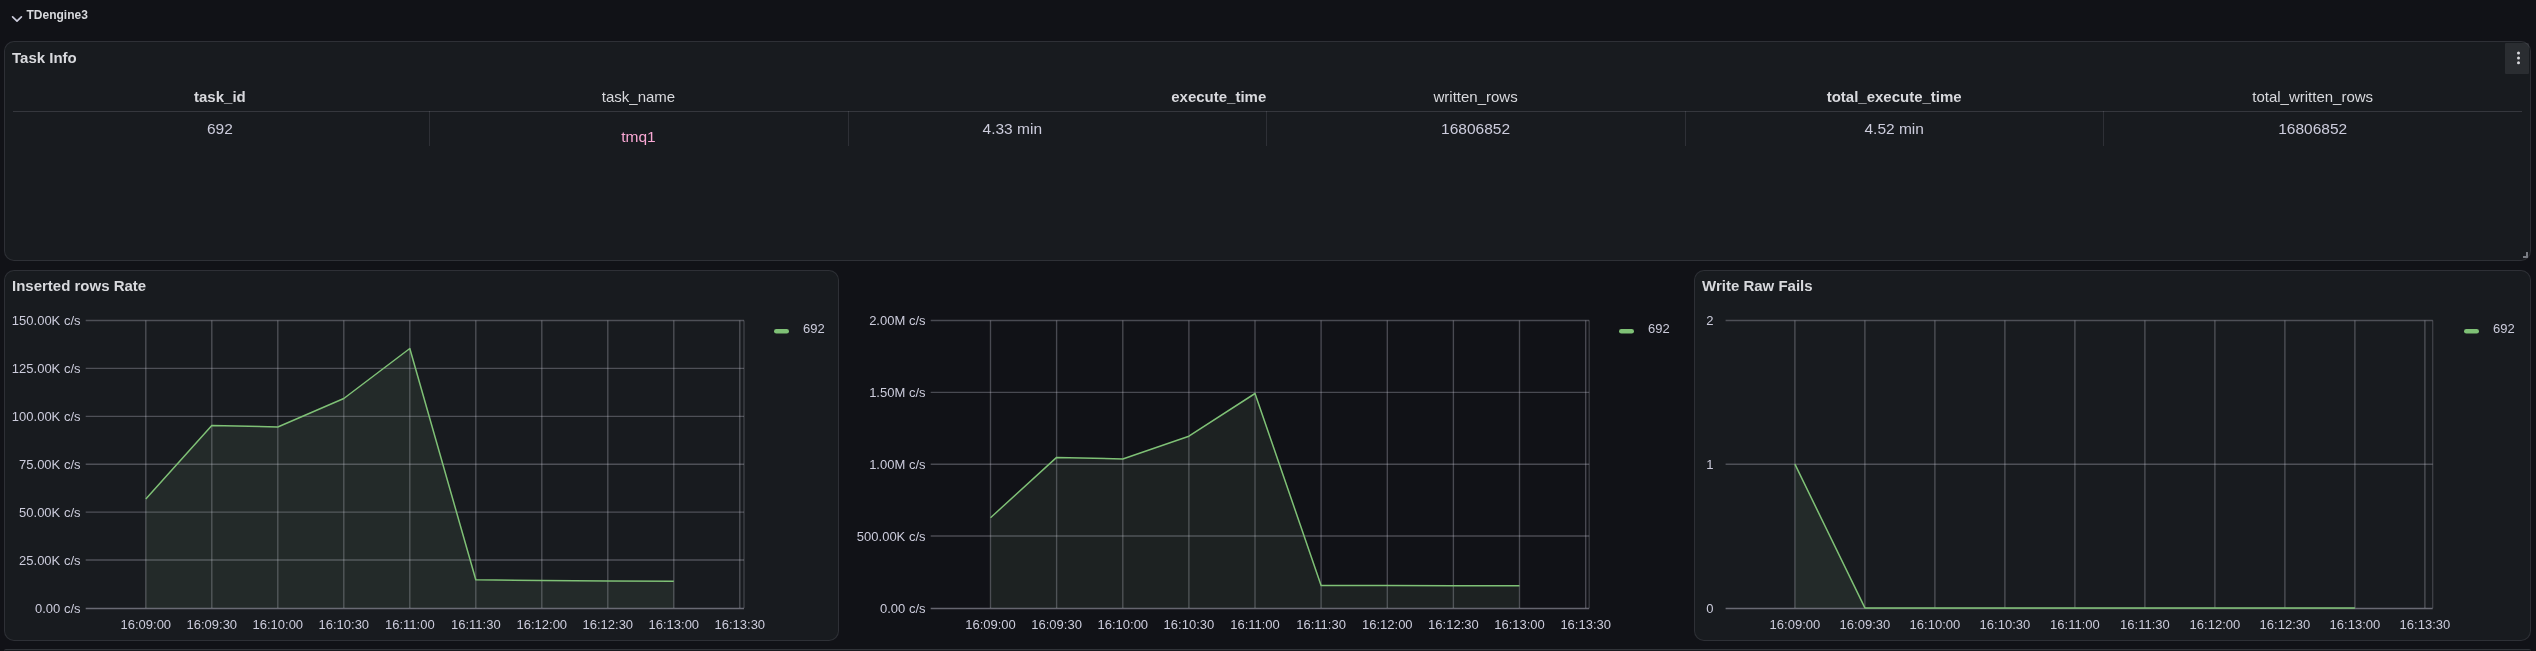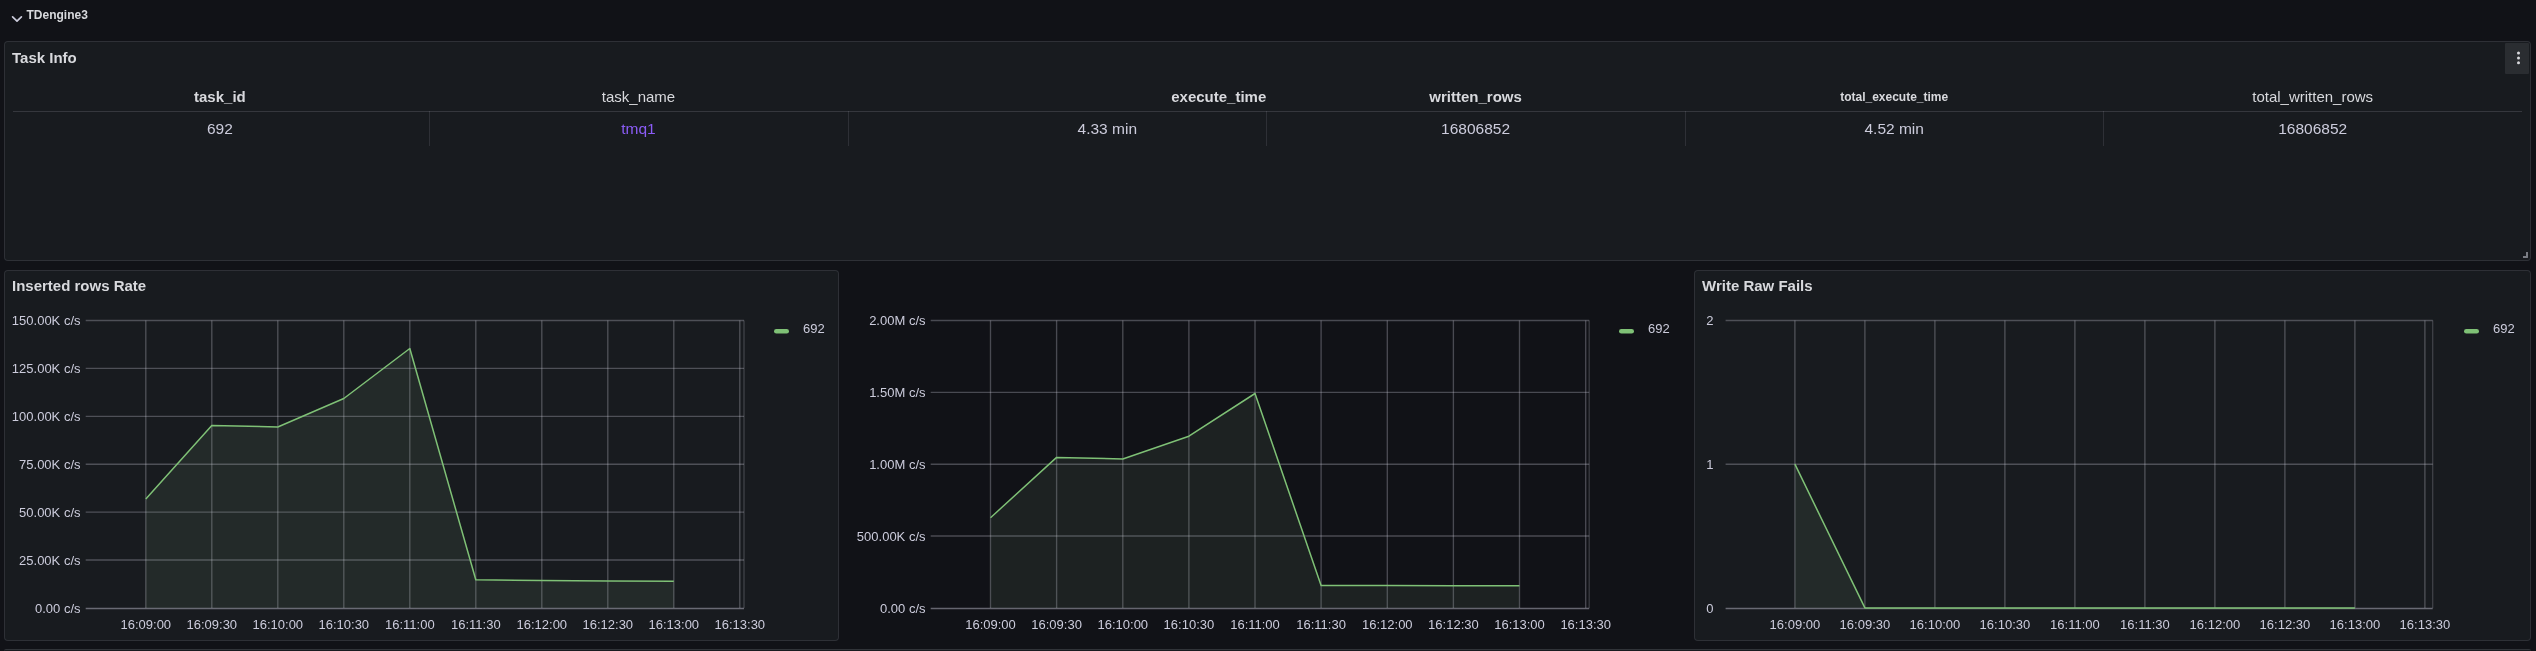--- a/index.html
+++ b/index.html
@@ -1,16 +1,16 @@
 <!DOCTYPE html>
 <html><head><meta charset="utf-8"><title>d</title><style>
 *{margin:0;padding:0;box-sizing:border-box}
 div,svg{transform:translateZ(0)}
 html,body{background:#111217;width:2536px;height:651px;overflow:hidden;font-family:"Liberation Sans",sans-serif;-webkit-font-smoothing:antialiased}
-.panel{position:absolute;background:#181b1f;border:1px solid rgba(204,204,220,0.12);border-radius:4px}
+.panel{position:absolute;background:#181b1f;border:1px solid rgba(204,204,220,0.12);border-radius:10px}
 .ptitle{position:absolute;left:7px;top:6px;font-size:15px;font-weight:700;color:#d8d9dd;letter-spacing:0}
 </style></head><body>
 <div style="position:relative;width:2536px;height:651px;background:#111217;transform:translateZ(0)">
 
 <svg style="position:absolute;left:11px;top:14px" width="12" height="10" viewBox="0 0 12 10">
       <polyline points="1.6,2.9 6,7.1 10.4,2.9" fill="none" stroke="#ccccdc" stroke-width="1.7" stroke-linecap="round" stroke-linejoin="round"></polyline>
     </svg>
 <div style="position:absolute;left:26.5px;top:8px;font-size:12px;font-weight:700;color:#d8d9dd">TDengine3</div>
 
 <div class="panel" style="left:4px;top:41.3px;width:2527px;height:219.7px">
@@ -21,26 +21,26 @@
           <circle cx="3.5" cy="6.9" r="1.5" fill="#d8d9dd"></circle>
           <circle cx="3.5" cy="11.7" r="1.5" fill="#d8d9dd"></circle>
     </svg>
   </div>
   <div style="position:absolute;left:7.6px;top:69.2px;right:8px;height:1px;background:rgba(204,204,220,0.16)"></div>
   <div style="position:absolute;right:2px;bottom:2px;width:5.5px;height:6px;border-right:2.6px solid #797c83;border-bottom:2.6px solid #797c83;border-bottom-right-radius:1px"></div>
 </div>
 <div style="position:absolute;left:10.6px;top:84px;width:418.6px;height:26px;line-height:26px;text-align:center;font-size:15px;font-weight:700;color:#d8d9dd">task_id</div>
 <div style="position:absolute;left:429.2px;top:84px;width:418.6px;height:26px;line-height:26px;text-align:center;font-size:15px;font-weight:400;color:#d8d9dd">task_name</div>
 <div style="position:absolute;left:847.7px;top:84px;width:418.6px;height:26px;line-height:26px;text-align:right;font-size:15px;font-weight:700;color:#d8d9dd">execute_time</div>
-<div style="position:absolute;left:1266.3px;top:84px;width:418.6px;height:26px;line-height:26px;text-align:center;font-size:15px;font-weight:700;color:#d8d9dd">written_rows</div>
-<div style="position:absolute;left:1684.9px;top:84px;width:418.6px;height:26px;line-height:26px;text-align:center;font-size:12px;font-weight:700;color:#d8d9dd">total_execute_time</div>
+<div style="position:absolute;left:1266.3px;top:84px;width:418.6px;height:26px;line-height:26px;text-align:center;font-size:15px;font-weight:400;color:#d8d9dd">written_rows</div>
+<div style="position:absolute;left:1684.9px;top:84px;width:418.6px;height:26px;line-height:26px;text-align:center;font-size:15px;font-weight:700;color:#d8d9dd">total_execute_time</div>
 <div style="position:absolute;left:2103.4px;top:84px;width:418.6px;height:26px;line-height:26px;text-align:center;font-size:15px;font-weight:400;color:#d8d9dd">total_written_rows</div>
 <div style="position:absolute;left:10.6px;top:116px;width:418.6px;height:26px;line-height:26px;text-align:center;font-size:15.5px;color:#ccccdc">692</div>
-<div style="position:absolute;left:429.2px;top:116px;width:418.6px;height:26px;line-height:26px;text-align:center;font-size:15.5px;color:#8b5cf6">tmq1</div>
-<div style="position:absolute;left:898px;top:116px;width:418.6px;height:26px;line-height:26px;text-align:center;font-size:15.5px;color:#ccccdc">4.33 min</div>
+<div style="position:absolute;left:429.2px;top:124px;width:418.6px;height:26px;line-height:26px;text-align:center;font-size:15.5px;color:#f9a8d4">tmq1</div>
+<div style="position:absolute;left:803px;top:116px;width:418.6px;height:26px;line-height:26px;text-align:center;font-size:15.5px;color:#ccccdc">4.33 min</div>
 <div style="position:absolute;left:1266.3px;top:116px;width:418.6px;height:26px;line-height:26px;text-align:center;font-size:15.5px;color:#ccccdc">16806852</div>
 <div style="position:absolute;left:1684.9px;top:116px;width:418.6px;height:26px;line-height:26px;text-align:center;font-size:15.5px;color:#ccccdc">4.52 min</div>
 <div style="position:absolute;left:2103.4px;top:116px;width:418.6px;height:26px;line-height:26px;text-align:center;font-size:15.5px;color:#ccccdc">16806852</div>
 <div style="position:absolute;left:429.2px;top:110.5px;width:1px;height:35px;background:rgba(204,204,220,0.12)"></div>
 <div style="position:absolute;left:847.7px;top:110.5px;width:1px;height:35px;background:rgba(204,204,220,0.12)"></div>
 <div style="position:absolute;left:1266.3px;top:110.5px;width:1px;height:35px;background:rgba(204,204,220,0.12)"></div>
 <div style="position:absolute;left:1684.9px;top:110.5px;width:1px;height:35px;background:rgba(204,204,220,0.12)"></div>
 <div style="position:absolute;left:2103.4px;top:110.5px;width:1px;height:35px;background:rgba(204,204,220,0.12)"></div>
 
 <div class="panel" style="left:4.0px;top:269.5px;width:835.3px;height:371.29999999999995px">

